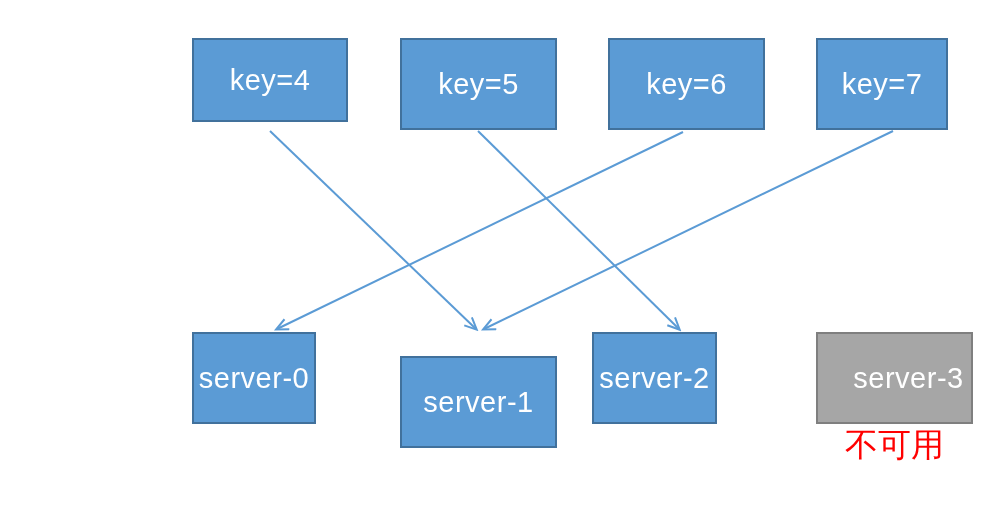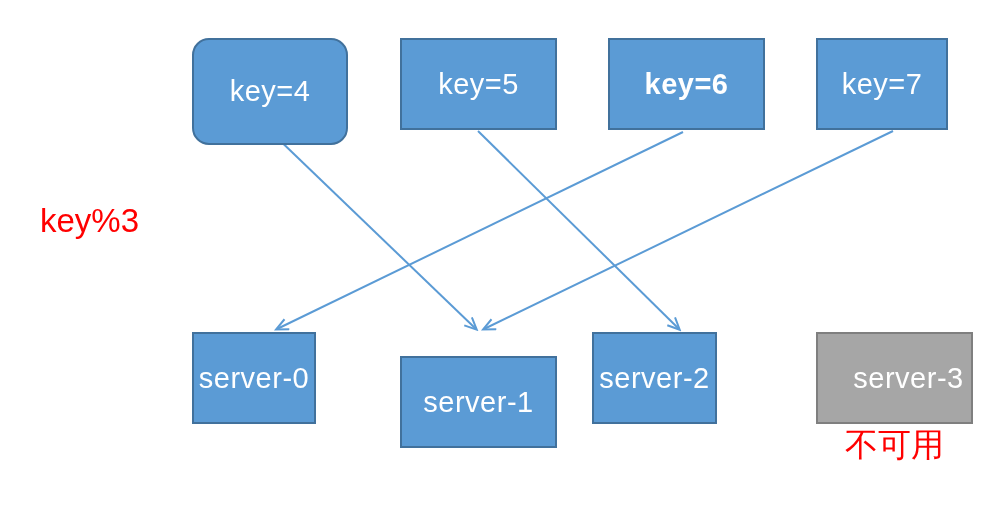--- a/index.html
+++ b/index.html
@@ -63,42 +63,41 @@
     </defs>
 
   <line x1="270" y1="131" x2="476" y2="329" class="arrow" marker-end="url(#open-arrowhead)"></line>
       <line x1="478" y1="131" x2="679" y2="329" class="arrow" marker-end="url(#open-arrowhead)"></line>
       <line x1="683" y1="132" x2="277" y2="329" class="arrow" marker-end="url(#open-arrowhead)"></line>
       <line x1="893" y1="131" x2="484" y2="329" class="arrow" marker-end="url(#open-arrowhead)"></line>
     </svg>
 
   <div id="boxes-layer">
 
-  <div class="node blue" style="left: 192px; top: 38px; width: 156px; height: 107px; border-radius: 17px;">
+  <div class="node blue" style="left: 192px; top: 38px; width: 156px; height: 84px;">
         <span>key=4</span>
       </div>
       <div class="node blue" style="left: 400px; top: 38px; width: 157px; height: 92px;">
         <span>key=5</span>
       </div>
-      <div class="node blue" style="left: 608px; top: 38px; width: 157px; height: 92px; font-weight: bold;">
+      <div class="node blue" style="left: 608px; top: 38px; width: 157px; height: 92px;">
         <span>key=6</span>
       </div>
       <div class="node blue" style="left: 816px; top: 38px; width: 132px; height: 92px; text-align: right;">
         <span>key=7</span>
       </div>
       <div class="node blue" style="left: 192px; top: 332px; width: 124px; height: 92px;">
         <span>server-0</span>
       </div>
       <div class="node blue" style="left: 400px; top: 332px; width: 157px; height: 92px; margin-top: 24px;">
         <span>server-1</span>
       </div>
       <div class="node blue" style="left: 592px; top: 332px; width: 125px; height: 92px;">
         <span>server-2</span>
       </div>
       <div class="node gray" style="left: 816px; top: 332px; width: 157px; height: 92px;">
         <span>server-3</span>
       </div>
     </div>
 
-  <div id="modulo-label" class="red-label">key%3</div>
 
   <div id="unavailable-label" class="red-label">不可用</div>
 </div>
 
 </body></html>

